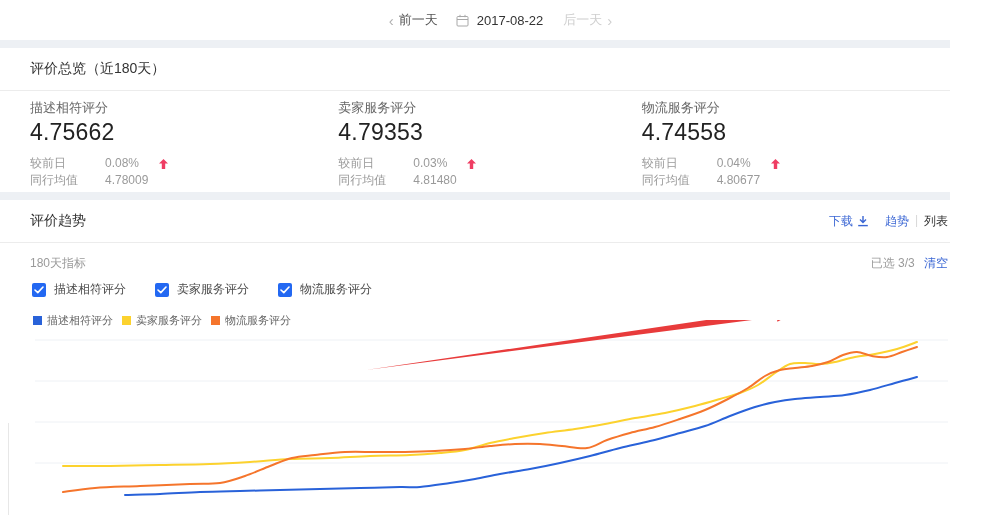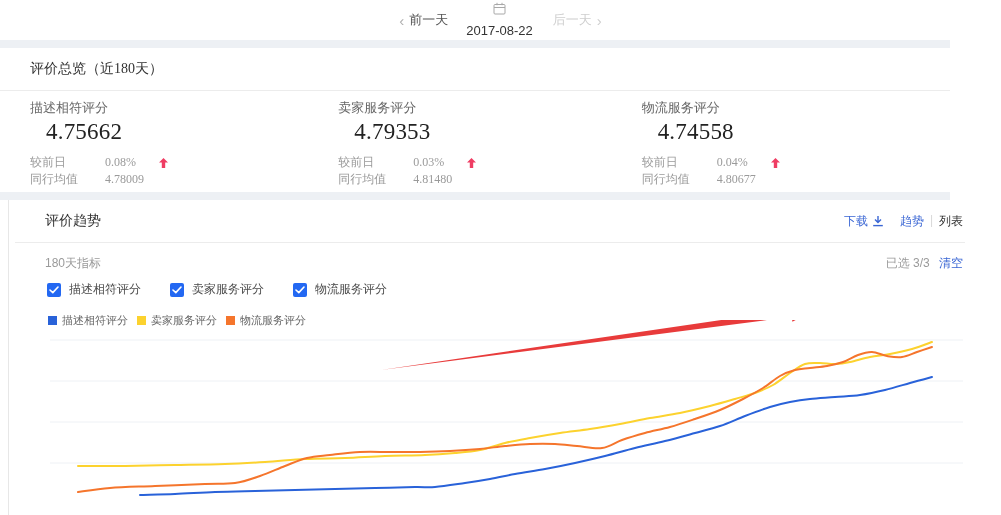--- a/index.html
+++ b/index.html
@@ -8,39 +8,39 @@
   .page { position:relative; width:1001px; height:515px; background:#fff; }
   .left-edge { position:absolute; left:8px; top:44px; bottom:0; width:1px; background:#e7e7e7; }
 
   
   .topbar { position:absolute; left:0; top:0; width:1001px; height:40px; background:#fff;
     display:flex; align-items:center; justify-content:center; }
   .datenav { display:flex; align-items:center; font-size:13px; color:#555; }
   .nav-btn { display:inline-flex; align-items:center; gap:5px; cursor:pointer; color:#555; text-decoration:none; }
   .nav-btn .chev { color:#b0b0b0; font-size:15px; line-height:1; }
   .nav-btn.disabled, .nav-btn.disabled .chev { color:#cfcfcf; cursor:default;text-align:right; }
-  .datewrap { display:inline-flex; align-items:center; gap:8px; margin:0 20px 0 18px; cursor:pointer;flex-direction:column; }
+  .datewrap { display:inline-flex; align-items:center; gap:8px; margin:0 20px 0 18px; cursor:pointer; }
   .dateval { color:#333; font-size:13px; }
 
   .band { position:absolute; left:0; width:950px; height:8px; background:#edf0f4; }
   .band1 { top:40px; } .band2 { top:192px; }
 
   .card { position:absolute; left:0; width:950px; background:#fff; }
-  .card-overview { top:48px; height:144px;font-family:Liberation Serif, serif; }
-  .card-trend { top:200px; height:223px;margin-left:15px; }
+  .card-overview { top:48px; height:144px; }
+  .card-trend { top:200px; height:223px; }
   .card-title { font-size:14px; font-weight:400; color:#333; padding:12px 0 0 30px; }
   .divider { height:1px; background:#ececec; }
   .card-overview .divider { margin-top:12px; }
 
   
   .metrics { display:flex; padding-left:30px; margin-top:8px; }
   .metric { width:310px; }
   .metric:nth-child(2){ width:305px; }
   .m-label { font-size:13px; color:#666; }
-  .m-value { font-size:23px; color:#222; margin-top:2px; letter-spacing:0.2px;margin-left:16px; }
+  .m-value { font-size:23px; color:#222; margin-top:2px; letter-spacing:0.2px; }
   .m-rows { margin-top:9px; }
   .m-row { display:flex; align-items:center; font-size:12px; color:#9a9a9a; line-height:17px; }
   .m-k { width:75px; }
   .m-v { width:48px; text-align:left; }
   .m-row svg { margin-left:6px; }
 
   
   .trend-head { display:flex; align-items:center; justify-content:space-between; padding:12px 2px 0 30px; }
   .trend-head h2 { font-size:14px; font-weight:400; color:#333; }
   .trend-actions { display:flex; align-items:flex-start; font-size:12px; }

